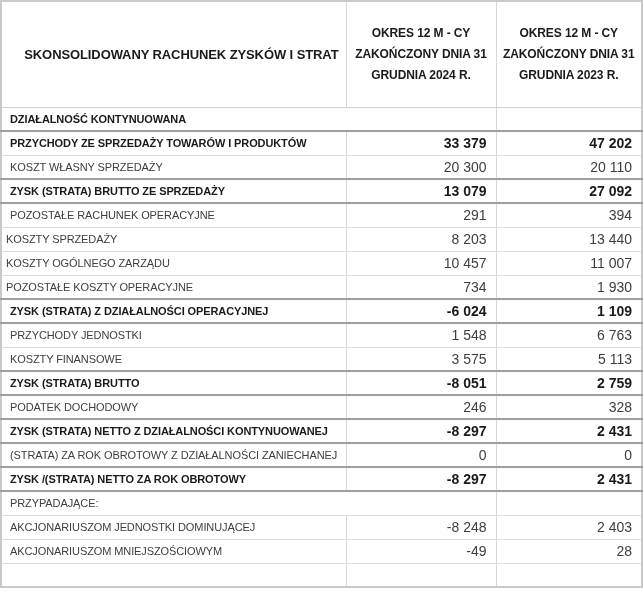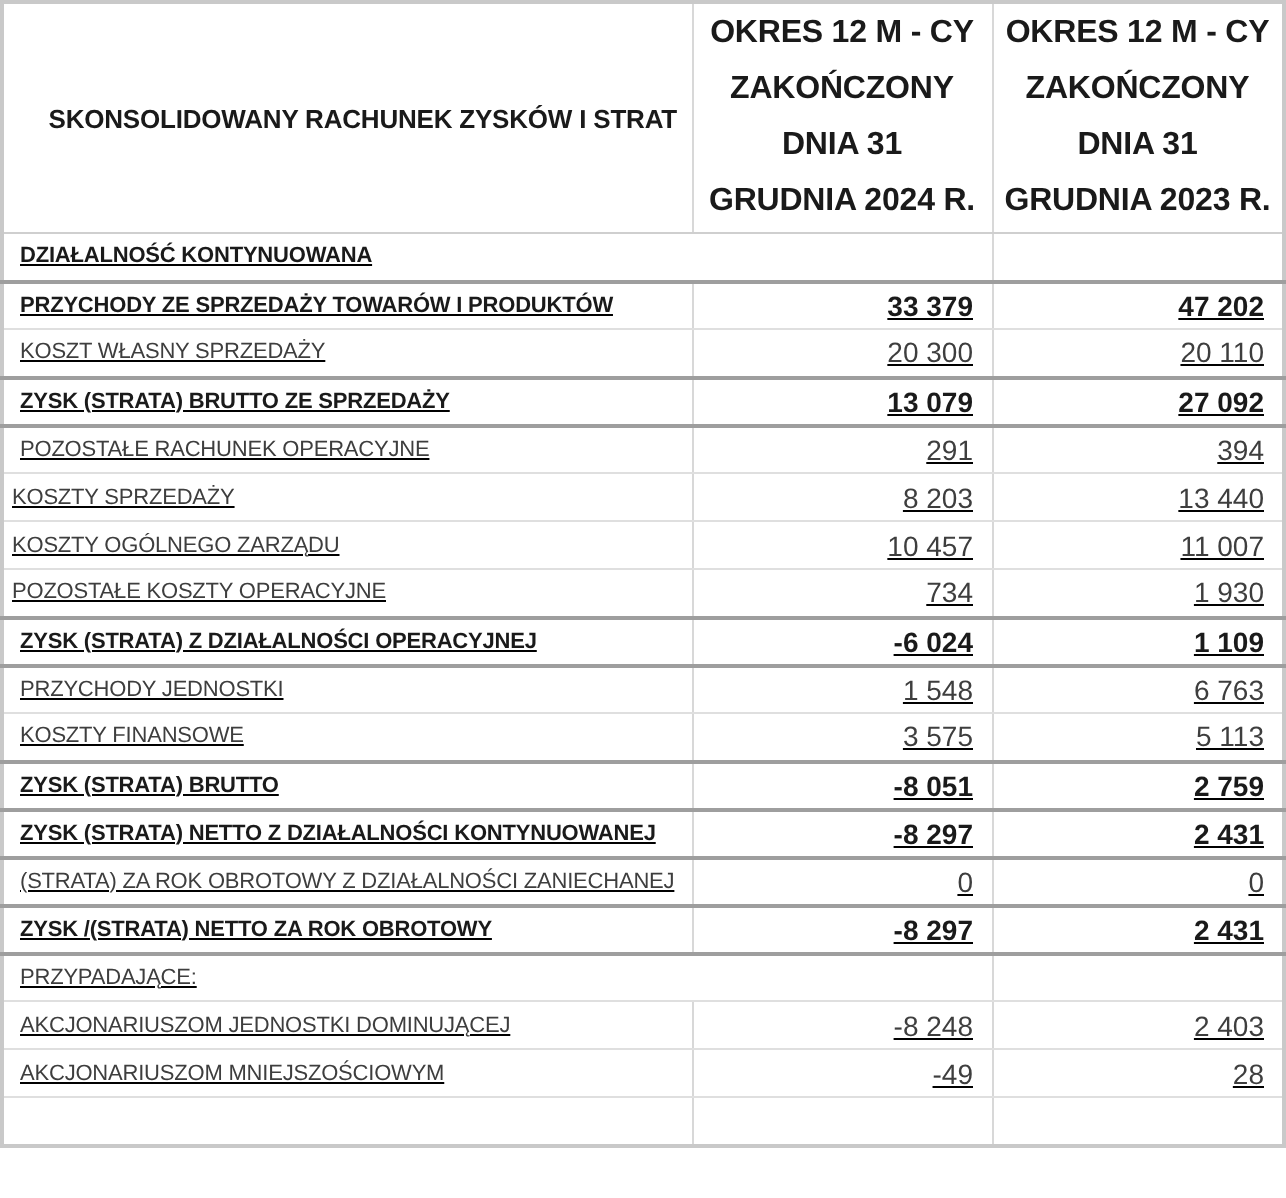--- a/index.html
+++ b/index.html
@@ -14,21 +14,21 @@
     font-family: "Liberation Sans", "DejaVu Sans", sans-serif;
   }
   table.fin {
     border-collapse: collapse;
     table-layout: fixed;
     width: 641px;
     border: 2px solid #c9c9c9;
     background: #ffffff;
   }
   thead tr { height: 106px; }
-  tbody tr { height: 24px; text-decoration: underline; }
+  tbody tr { height: 24px; }
   td, th { overflow: hidden; white-space: nowrap; }
 
   
   .divl { border-left: 1px solid #d8d8d8; }
 
   
   tbody td { border-bottom: 1px solid #dfdfdf; }
   tbody tr.thick td { border-bottom: 2px solid #9e9e9e; }
   thead th { border-bottom: 1px solid #cfcfcf; }
 
@@ -58,21 +58,21 @@
     padding-left: 10px;
     font-size: 13px;
     font-weight: 700;
     color: #1a1a1a;
     vertical-align: middle;
     white-space: normal;
     letter-spacing: -0.1px;
   }
   .th-period {
     text-align: center;
-    font-size: 16px;
+    font-size: 12px;
     font-weight: 700;
     color: #1a1a1a;
     line-height: 1.75;
     white-space: pre-line;
     vertical-align: middle;
     letter-spacing: -0.1px;
   }
 </style>
 </head>
 <body>
@@ -147,20 +147,25 @@
       <tr class="thick">
         <td class="label">KOSZTY FINANSOWE</td>
         <td class="num divl">3 575</td>
         <td class="num divl">5 113</td>
       </tr>
       <tr class="bold thick">
         <td class="label">ZYSK (STRATA) BRUTTO</td>
         <td class="num divl">-8 051</td>
         <td class="num divl">2 759</td>
       </tr>
+      <tr class="thick">
+        <td class="label">PODATEK DOCHODOWY</td>
+        <td class="num divl">246</td>
+        <td class="num divl">328</td>
+      </tr>
       <tr class="bold thick">
         <td class="label">ZYSK (STRATA) NETTO Z DZIAŁALNOŚCI KONTYNUOWANEJ</td>
         <td class="num divl">-8 297</td>
         <td class="num divl">2 431</td>
       </tr>
       <tr class="thick">
         <td class="label">(STRATA) ZA ROK OBROTOWY Z DZIAŁALNOŚCI ZANIECHANEJ</td>
         <td class="num divl">0</td>
         <td class="num divl">0</td>
       </tr>

